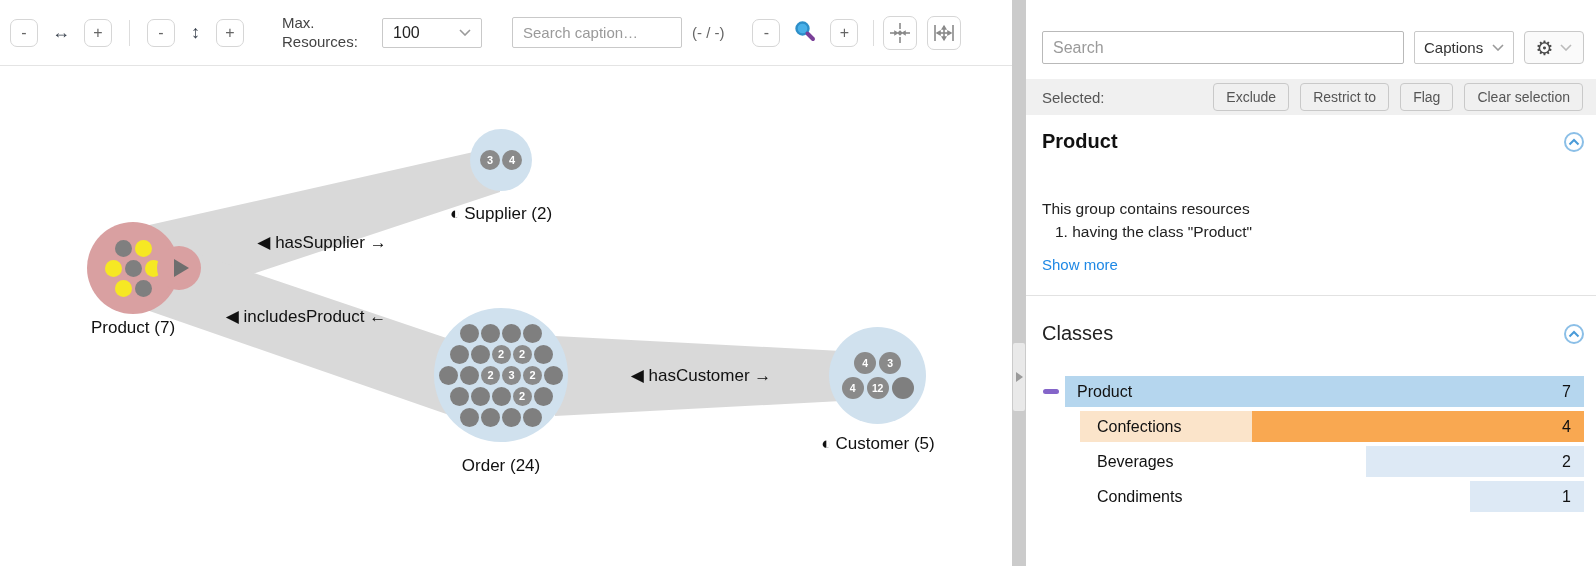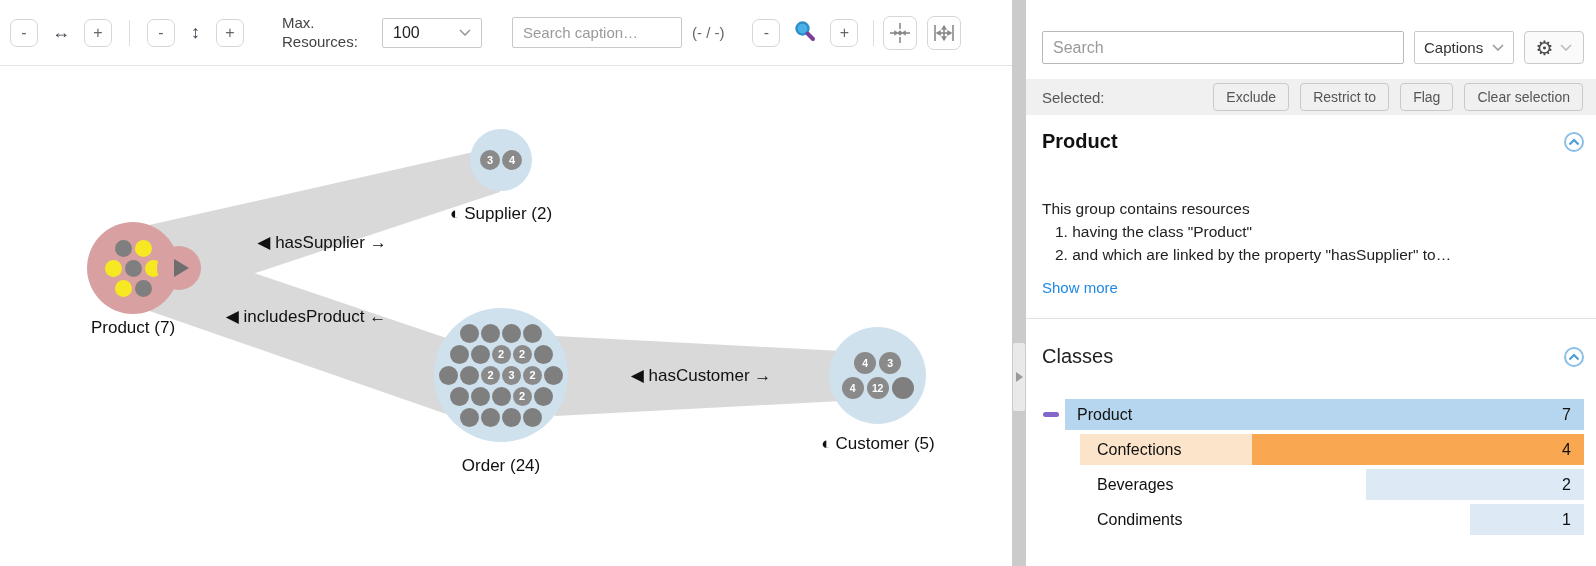--- a/index.html
+++ b/index.html
@@ -298,21 +298,20 @@
       <span class="circle-chev small">
         <svg class="chev" width="12" height="8" viewBox="0 0 12 8">
             <polyline points="1.5,6.5 6,2 10.5,6.5" fill="none" stroke="#4a9bd8" stroke-width="2"></polyline>
           </svg>
       </span>
     </div>
 
     <div class="group-desc">
       <div>This group contains resources</div>
       <div class="group-desc-item">1. having the class "Product"</div>
-      <div class="group-desc-item">2. and which are linked by the property "hasSupplier" to…</div>
     </div>
     <span class="show-more">Show more</span>
 
     <hr class="section-sep">
 
     <div class="classes-head-row">
       <span class="classes-title">Classes</span>
       <span class="circle-chev small">
         <svg class="chev" width="12" height="8" viewBox="0 0 12 8">
             <polyline points="1.5,6.5 6,2 10.5,6.5" fill="none" stroke="#4a9bd8" stroke-width="2"></polyline>

